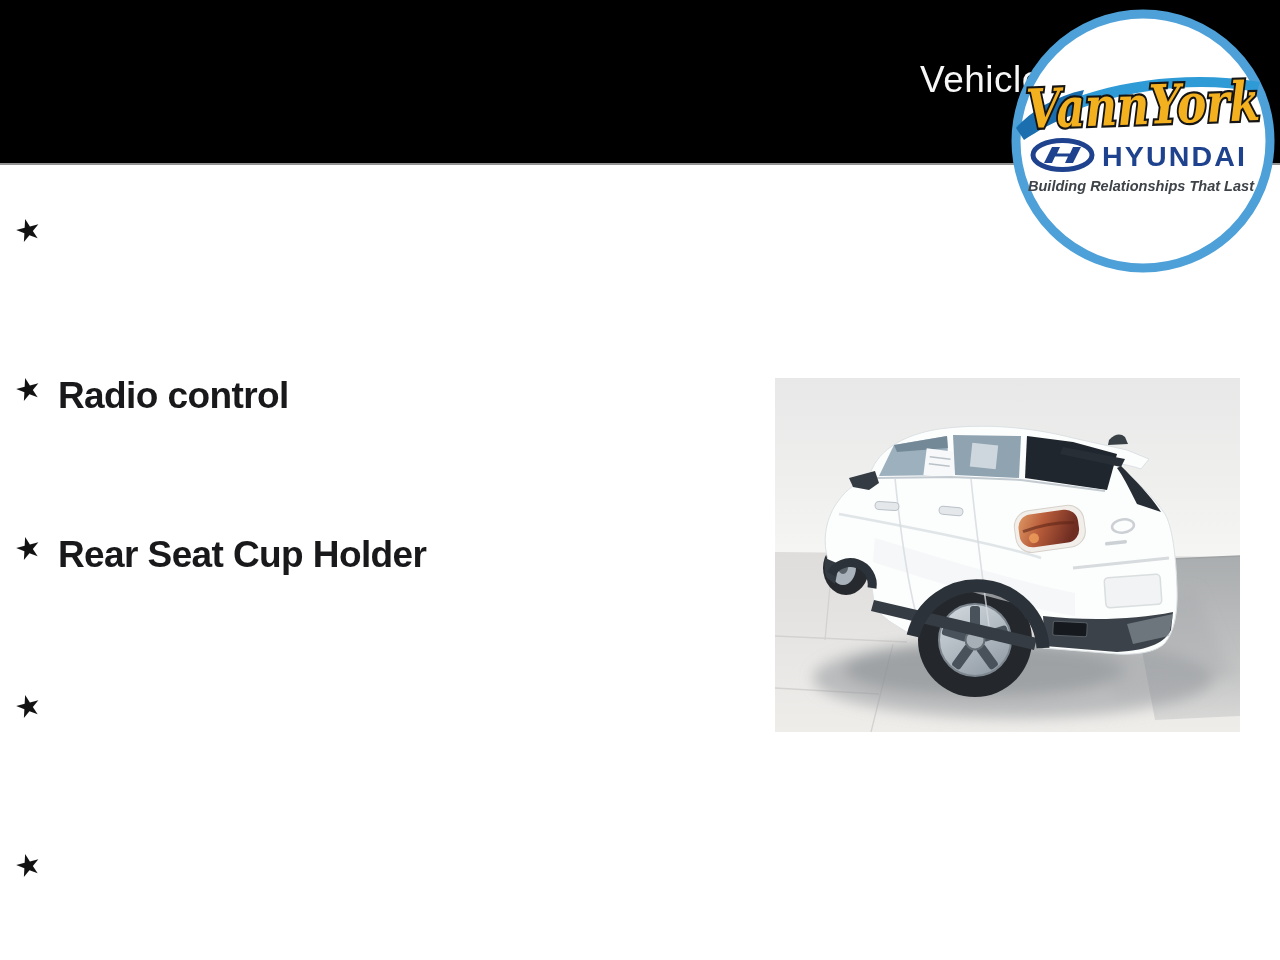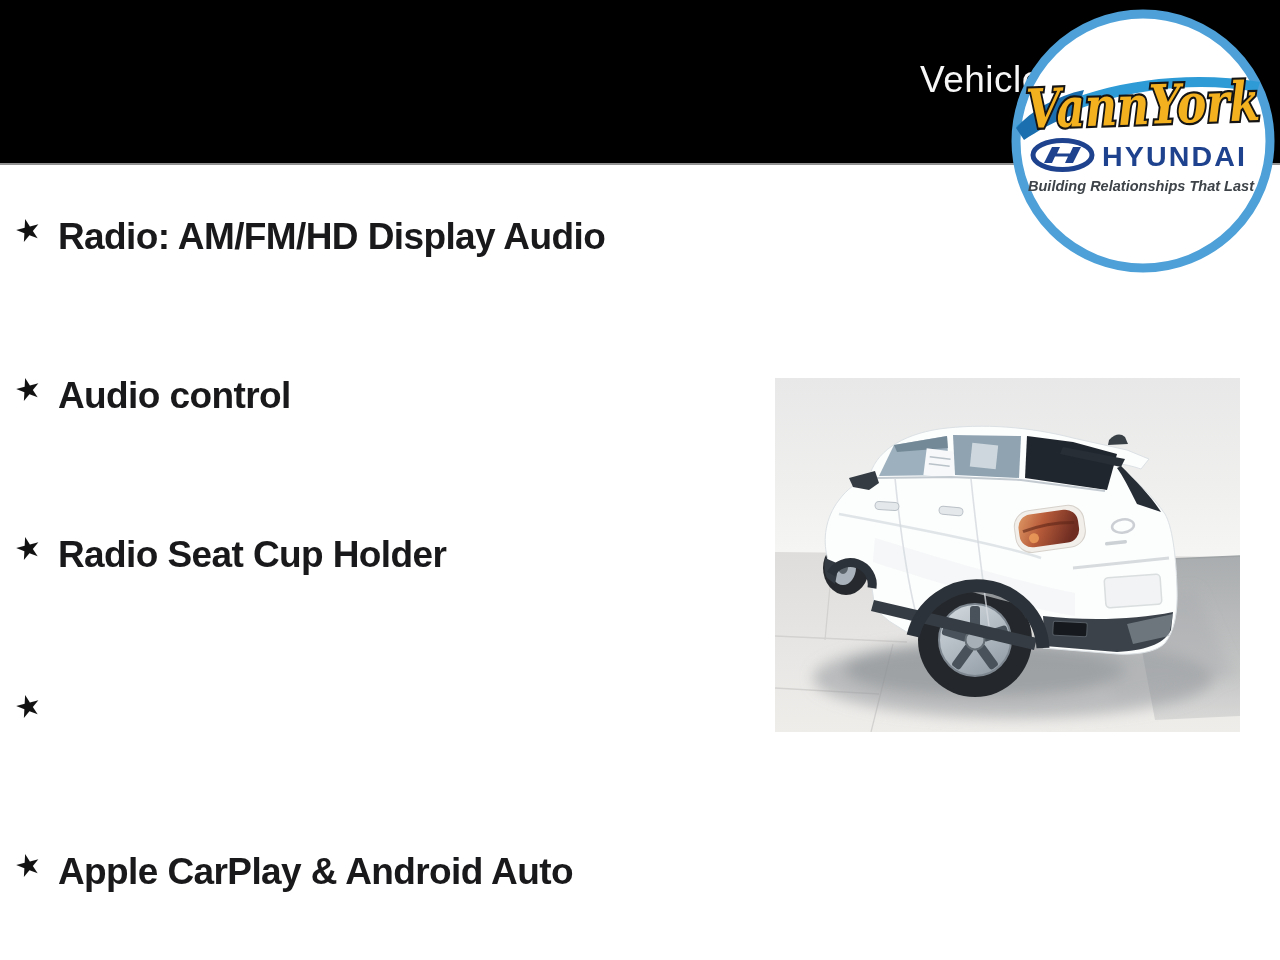--- a/index.html
+++ b/index.html
@@ -69,36 +69,34 @@
 <div class="page">
 
   <div class="header-bar">
     <div class="header-title">Vehicle</div>
   </div>
   <div class="header-divider"></div>
 
   <ul class="features">
     <li class="feature">
       <span class="star">★</span>
-      <span class="feature-label">Radio: AM/FM/HD Display Audio</span>
-    </li>
-    <li class="feature">
-      <span class="star">★</span>
-      <span class="feature-label">Audio control</span>
-    </li>
-    <li class="feature">
-      <span class="star">★</span>
-      <span class="feature-label">Radio Seat Cup Holder</span>
-    </li>
-    <li class="feature">
-      <span class="star">★</span>
-    </li>
-    <li class="feature">
-      <span class="star">★</span>
-      <span class="feature-label">Apple CarPlay &amp; Android Auto</span>
+    </li>
+    <li class="feature">
+      <span class="star">★</span>
+      <span class="feature-label">Radio control</span>
+    </li>
+    <li class="feature">
+      <span class="star">★</span>
+      <span class="feature-label">Rear Seat Cup Holder</span>
+    </li>
+    <li class="feature">
+      <span class="star">★</span>
+    </li>
+    <li class="feature">
+      <span class="star">★</span>
     </li>
   </ul>
 
   <div class="photo" role="img" aria-label="White Hyundai Venue SUV, rear three-quarter view in showroom">
     <svg viewBox="0 0 465 354" xmlns="http://www.w3.org/2000/svg">
       <defs>
         <linearGradient id="bgG" x1="0" y1="0" x2="0" y2="1">
           <stop offset="0" stop-color="#e8e8e8"></stop>
           <stop offset="0.3" stop-color="#efefee"></stop>
           <stop offset="0.55" stop-color="#f7f7f6"></stop>

